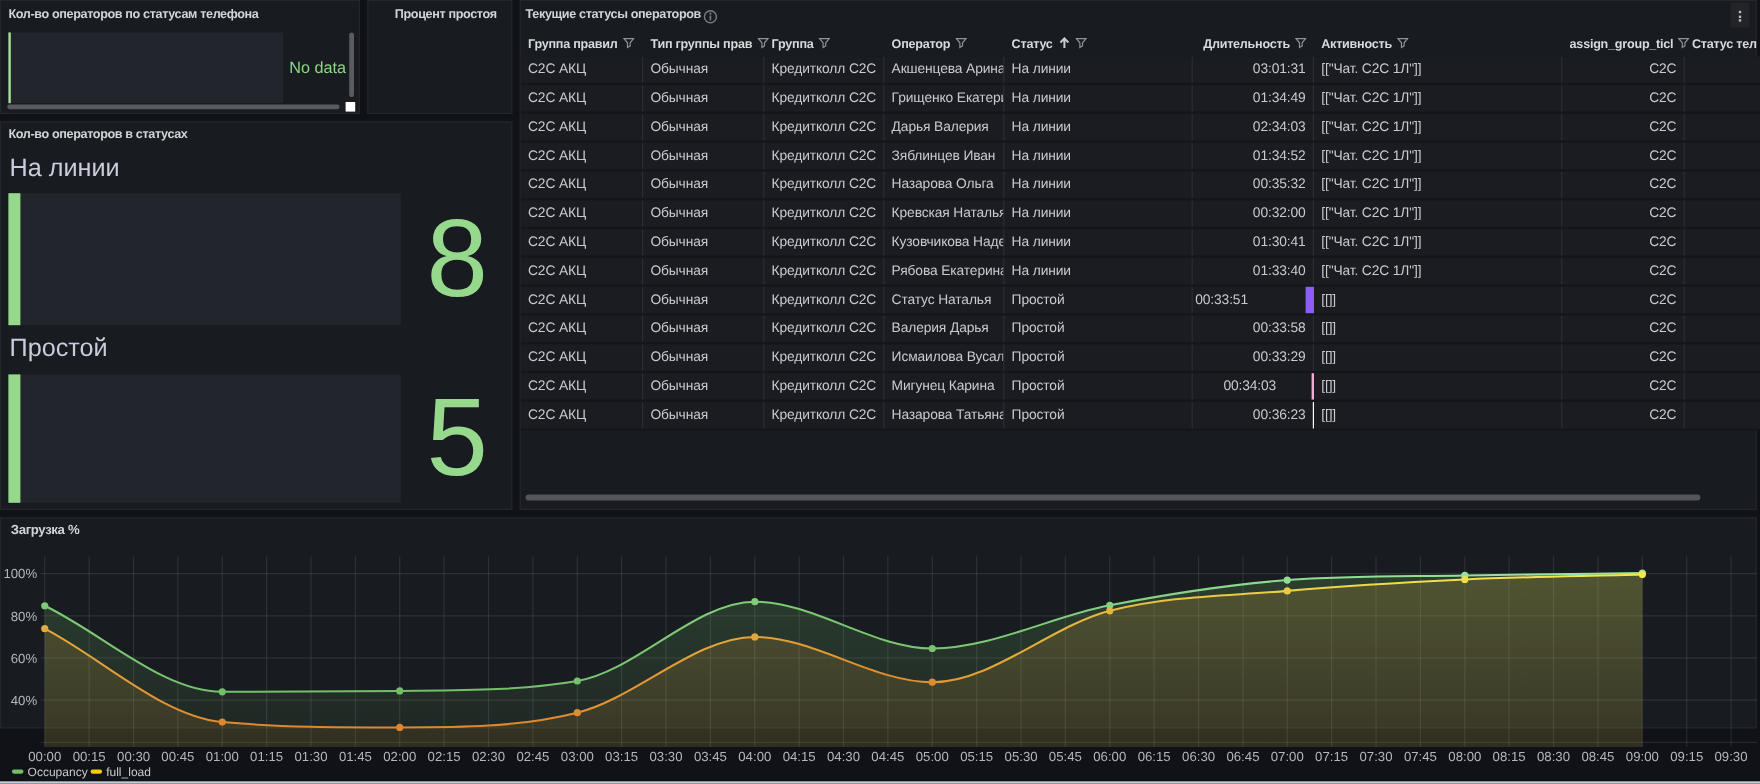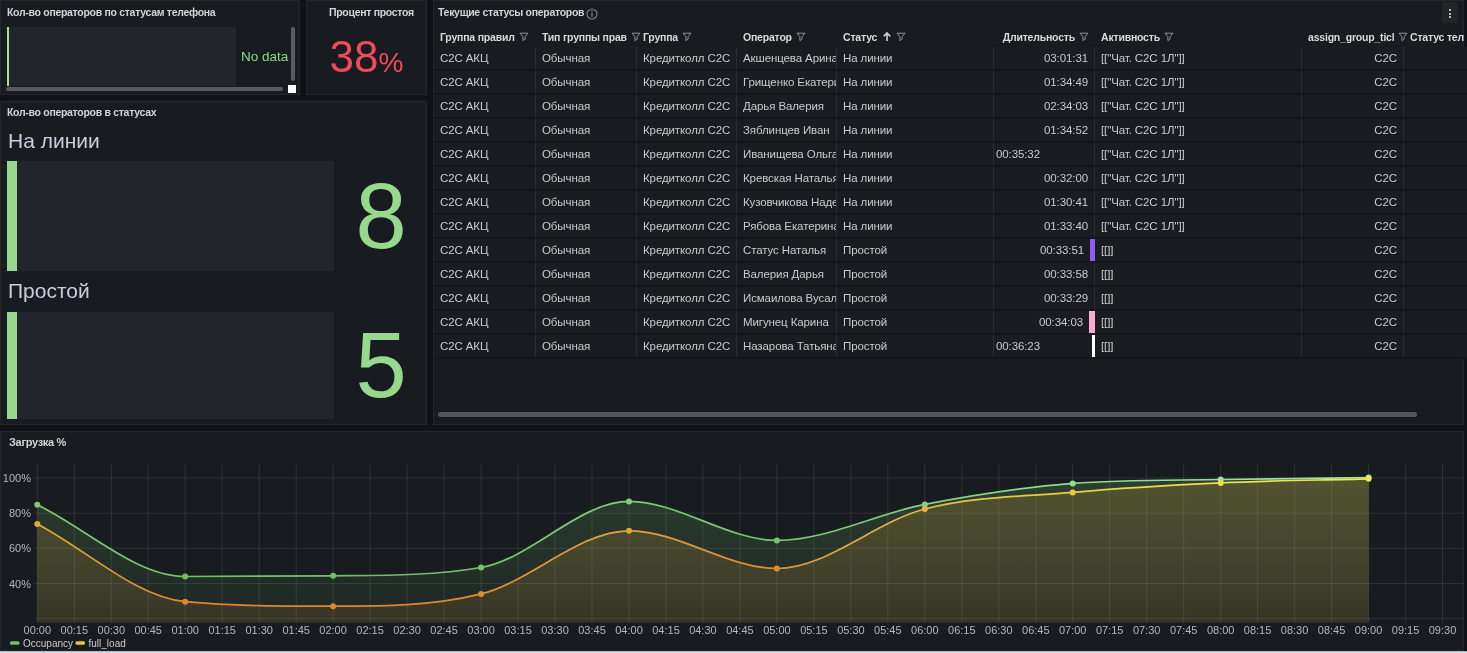--- a/index.html
+++ b/index.html
@@ -16,23 +16,20 @@
   <div style="position:absolute;left:6px;top:26px;width:229px;height:59px;background:#22252b;"></div>
   <div style="position:absolute;left:6px;top:26px;width:2px;height:59px;background:#a7dc9d;"></div>
   <div style="position:absolute;left:240px;top:26px;width:53px;height:59px;line-height:59px;color:#8fd883;font-size:13.5px;">No data</div>
   <div style="position:absolute;left:289.5px;top:26px;width:4px;height:54px;background:#595b60;border-radius:2px;"></div>
   <div style="position:absolute;left:5px;top:86px;width:277px;height:3.5px;background:#595b60;border-radius:2px;"></div>
   <div style="position:absolute;left:287px;top:84px;width:8px;height:8px;background:#ffffff;"></div>
 </div>
 
 <div class="panel" style="left:306px;top:0;width:121px;height:95px;">
   <div class="ptitle" style="position:absolute;left:22px;top:5px;">Процент простоя</div>
-  <div style="position:absolute;left:0;top:31px;width:100%;text-align:center;color:#f2495c;">
-    <span style="font-size:44px;">38</span><span style="font-size:28px;">%</span>
-  </div>
 </div>
 
 <div class="panel" style="left:0;top:101px;width:427px;height:324px;">
   <div class="ptitle" style="position:absolute;left:6px;top:4px;">Кол-во операторов в статусах</div>
   <div style="position:absolute;left:7px;top:27px;color:#ccccdc;font-size:21px;">На линии</div>
   <div style="position:absolute;left:6px;top:59px;width:327px;height:110px;background:#22252b;"></div>
   <div style="position:absolute;left:6px;top:59px;width:10px;height:110px;background:#96d98d;"></div>
   <div style="position:absolute;left:333px;top:59px;width:94px;height:110px;text-align:center;line-height:110px;color:#96d98d;font-size:92px;">8</div>
   <div style="position:absolute;left:7px;top:177px;color:#ccccdc;font-size:21px;">Простой</div>
   <div style="position:absolute;left:6px;top:210px;width:327px;height:107px;background:#22252b;"></div>
@@ -122,23 +119,23 @@
         <div style="width:157px;flex:none;overflow:hidden;padding:0 0 0 6px;border-right:1px solid #2a2d33;height:22px;line-height:22px;">На линии</div>
         <div style="width:101px;flex:none;overflow:hidden;text-align:right;padding:0 6px 0 2px;border-right:1px solid #2a2d33;height:22px;line-height:22px;">01:34:52</div>
         <div style="width:207px;flex:none;overflow:hidden;padding:0 0 0 6px;border-right:1px solid #2a2d33;height:22px;line-height:22px;">[["Чат. С2С 1Л"]]</div>
         <div style="width:102px;flex:none;overflow:hidden;text-align:right;padding:0 6px 0 2px;border-right:1px solid #2a2d33;height:22px;line-height:22px;">C2C</div>
         <div style="width:63px;flex:none;overflow:hidden;padding:0 0 0 6px;height:22px;line-height:22px;"></div>
       </div>
       <div style="display:flex;height:24px;font-size:11.5px;color:#c9cacd;background:#1a1c21;border-bottom:2px solid #141619;white-space:nowrap;letter-spacing:-0.1px;">
         <div style="width:102px;flex:none;overflow:hidden;padding:0 0 0 6px;border-right:1px solid #2a2d33;height:22px;line-height:22px;">С2С АКЦ</div>
         <div style="width:101px;flex:none;overflow:hidden;padding:0 0 0 6px;border-right:1px solid #2a2d33;height:22px;line-height:22px;">Обычная</div>
         <div style="width:100px;flex:none;overflow:hidden;padding:0 0 0 6px;border-right:1px solid #2a2d33;height:22px;line-height:22px;">Кредитколл С2С</div>
-        <div style="width:100px;flex:none;overflow:hidden;padding:0 0 0 6px;border-right:1px solid #2a2d33;height:22px;line-height:22px;">Иванищева Ольга</div>
-        <div style="width:157px;flex:none;overflow:hidden;padding:0 0 0 6px;border-right:1px solid #2a2d33;height:22px;line-height:22px;">На линии</div>
-        <div style="width:101px;flex:none;overflow:hidden;text-align:left;padding:0 6px 0 2px;border-right:1px solid #2a2d33;height:22px;line-height:22px;">00:35:32</div>
+        <div style="width:100px;flex:none;overflow:hidden;padding:0 0 0 6px;border-right:1px solid #2a2d33;height:22px;line-height:22px;">Назарова Ольга</div>
+        <div style="width:157px;flex:none;overflow:hidden;padding:0 0 0 6px;border-right:1px solid #2a2d33;height:22px;line-height:22px;">На линии</div>
+        <div style="width:101px;flex:none;overflow:hidden;text-align:right;padding:0 6px 0 2px;border-right:1px solid #2a2d33;height:22px;line-height:22px;">00:35:32</div>
         <div style="width:207px;flex:none;overflow:hidden;padding:0 0 0 6px;border-right:1px solid #2a2d33;height:22px;line-height:22px;">[["Чат. С2С 1Л"]]</div>
         <div style="width:102px;flex:none;overflow:hidden;text-align:right;padding:0 6px 0 2px;border-right:1px solid #2a2d33;height:22px;line-height:22px;">C2C</div>
         <div style="width:63px;flex:none;overflow:hidden;padding:0 0 0 6px;height:22px;line-height:22px;"></div>
       </div>
       <div style="display:flex;height:24px;font-size:11.5px;color:#c9cacd;background:#1a1c21;border-bottom:2px solid #141619;white-space:nowrap;letter-spacing:-0.1px;">
         <div style="width:102px;flex:none;overflow:hidden;padding:0 0 0 6px;border-right:1px solid #2a2d33;height:22px;line-height:22px;">С2С АКЦ</div>
         <div style="width:101px;flex:none;overflow:hidden;padding:0 0 0 6px;border-right:1px solid #2a2d33;height:22px;line-height:22px;">Обычная</div>
         <div style="width:100px;flex:none;overflow:hidden;padding:0 0 0 6px;border-right:1px solid #2a2d33;height:22px;line-height:22px;">Кредитколл С2С</div>
         <div style="width:100px;flex:none;overflow:hidden;padding:0 0 0 6px;border-right:1px solid #2a2d33;height:22px;line-height:22px;">Кревская Наталья</div>
         <div style="width:157px;flex:none;overflow:hidden;padding:0 0 0 6px;border-right:1px solid #2a2d33;height:22px;line-height:22px;">На линии</div>
@@ -168,21 +165,21 @@
         <div style="width:207px;flex:none;overflow:hidden;padding:0 0 0 6px;border-right:1px solid #2a2d33;height:22px;line-height:22px;">[["Чат. С2С 1Л"]]</div>
         <div style="width:102px;flex:none;overflow:hidden;text-align:right;padding:0 6px 0 2px;border-right:1px solid #2a2d33;height:22px;line-height:22px;">C2C</div>
         <div style="width:63px;flex:none;overflow:hidden;padding:0 0 0 6px;height:22px;line-height:22px;"></div>
       </div>
       <div style="display:flex;height:24px;font-size:11.5px;color:#c9cacd;background:#1a1c21;border-bottom:2px solid #141619;white-space:nowrap;letter-spacing:-0.1px;">
         <div style="width:102px;flex:none;overflow:hidden;padding:0 0 0 6px;border-right:1px solid #2a2d33;height:22px;line-height:22px;">С2С АКЦ</div>
         <div style="width:101px;flex:none;overflow:hidden;padding:0 0 0 6px;border-right:1px solid #2a2d33;height:22px;line-height:22px;">Обычная</div>
         <div style="width:100px;flex:none;overflow:hidden;padding:0 0 0 6px;border-right:1px solid #2a2d33;height:22px;line-height:22px;">Кредитколл С2С</div>
         <div style="width:100px;flex:none;overflow:hidden;padding:0 0 0 6px;border-right:1px solid #2a2d33;height:22px;line-height:22px;">Статус Наталья</div>
         <div style="width:157px;flex:none;overflow:hidden;padding:0 0 0 6px;border-right:1px solid #2a2d33;height:22px;line-height:22px;">Простой</div>
-        <div style="width:101px;flex:none;overflow:hidden;text-align:right;padding:0 6px 0 2px;border-right:5px solid #8b5cf6;height:22px;line-height:22px;">00:33:51</div>
+        <div style="width:101px;flex:none;overflow:hidden;text-align:left;padding:0 6px 0 2px;border-right:7px solid #8b5cf6;height:22px;line-height:22px;">00:33:51</div>
         <div style="width:207px;flex:none;overflow:hidden;padding:0 0 0 6px;border-right:1px solid #2a2d33;height:22px;line-height:22px;">[[]]</div>
         <div style="width:102px;flex:none;overflow:hidden;text-align:right;padding:0 6px 0 2px;border-right:1px solid #2a2d33;height:22px;line-height:22px;">C2C</div>
         <div style="width:63px;flex:none;overflow:hidden;padding:0 0 0 6px;height:22px;line-height:22px;"></div>
       </div>
       <div style="display:flex;height:24px;font-size:11.5px;color:#c9cacd;background:#1a1c21;border-bottom:2px solid #141619;white-space:nowrap;letter-spacing:-0.1px;">
         <div style="width:102px;flex:none;overflow:hidden;padding:0 0 0 6px;border-right:1px solid #2a2d33;height:22px;line-height:22px;">С2С АКЦ</div>
         <div style="width:101px;flex:none;overflow:hidden;padding:0 0 0 6px;border-right:1px solid #2a2d33;height:22px;line-height:22px;">Обычная</div>
         <div style="width:100px;flex:none;overflow:hidden;padding:0 0 0 6px;border-right:1px solid #2a2d33;height:22px;line-height:22px;">Кредитколл С2С</div>
         <div style="width:100px;flex:none;overflow:hidden;padding:0 0 0 6px;border-right:1px solid #2a2d33;height:22px;line-height:22px;">Валерия Дарья</div>
         <div style="width:157px;flex:none;overflow:hidden;padding:0 0 0 6px;border-right:1px solid #2a2d33;height:22px;line-height:22px;">Простой</div>
@@ -201,41 +198,41 @@
         <div style="width:207px;flex:none;overflow:hidden;padding:0 0 0 6px;border-right:1px solid #2a2d33;height:22px;line-height:22px;">[[]]</div>
         <div style="width:102px;flex:none;overflow:hidden;text-align:right;padding:0 6px 0 2px;border-right:1px solid #2a2d33;height:22px;line-height:22px;">C2C</div>
         <div style="width:63px;flex:none;overflow:hidden;padding:0 0 0 6px;height:22px;line-height:22px;"></div>
       </div>
       <div style="display:flex;height:24px;font-size:11.5px;color:#c9cacd;background:#1a1c21;border-bottom:2px solid #141619;white-space:nowrap;letter-spacing:-0.1px;">
         <div style="width:102px;flex:none;overflow:hidden;padding:0 0 0 6px;border-right:1px solid #2a2d33;height:22px;line-height:22px;">С2С АКЦ</div>
         <div style="width:101px;flex:none;overflow:hidden;padding:0 0 0 6px;border-right:1px solid #2a2d33;height:22px;line-height:22px;">Обычная</div>
         <div style="width:100px;flex:none;overflow:hidden;padding:0 0 0 6px;border-right:1px solid #2a2d33;height:22px;line-height:22px;">Кредитколл С2С</div>
         <div style="width:100px;flex:none;overflow:hidden;padding:0 0 0 6px;border-right:1px solid #2a2d33;height:22px;line-height:22px;">Мигунец Карина</div>
         <div style="width:157px;flex:none;overflow:hidden;padding:0 0 0 6px;border-right:1px solid #2a2d33;height:22px;line-height:22px;">Простой</div>
-        <div style="width:101px;flex:none;overflow:hidden;text-align:right;padding:0 6px 0 2px;border-right:6px solid #f9a8d4;height:22px;line-height:22px;">00:34:03</div>
+        <div style="width:101px;flex:none;overflow:hidden;text-align:center;padding:0 6px 0 2px;border-right:2px solid #f9a8d4;height:22px;line-height:22px;">00:34:03</div>
         <div style="width:207px;flex:none;overflow:hidden;padding:0 0 0 6px;border-right:1px solid #2a2d33;height:22px;line-height:22px;">[[]]</div>
         <div style="width:102px;flex:none;overflow:hidden;text-align:right;padding:0 6px 0 2px;border-right:1px solid #2a2d33;height:22px;line-height:22px;">C2C</div>
         <div style="width:63px;flex:none;overflow:hidden;padding:0 0 0 6px;height:22px;line-height:22px;"></div>
       </div>
       <div style="display:flex;height:24px;font-size:11.5px;color:#c9cacd;background:#1a1c21;border-bottom:2px solid #141619;white-space:nowrap;letter-spacing:-0.1px;">
         <div style="width:102px;flex:none;overflow:hidden;padding:0 0 0 6px;border-right:1px solid #2a2d33;height:22px;line-height:22px;">С2С АКЦ</div>
         <div style="width:101px;flex:none;overflow:hidden;padding:0 0 0 6px;border-right:1px solid #2a2d33;height:22px;line-height:22px;">Обычная</div>
         <div style="width:100px;flex:none;overflow:hidden;padding:0 0 0 6px;border-right:1px solid #2a2d33;height:22px;line-height:22px;">Кредитколл С2С</div>
         <div style="width:100px;flex:none;overflow:hidden;padding:0 0 0 6px;border-right:1px solid #2a2d33;height:22px;line-height:22px;">Назарова Татьяна</div>
         <div style="width:157px;flex:none;overflow:hidden;padding:0 0 0 6px;border-right:1px solid #2a2d33;height:22px;line-height:22px;">Простой</div>
-        <div style="width:101px;flex:none;overflow:hidden;padding:0 6px 0 2px;border-right:3px solid #ffffff;height:22px;line-height:22px;">00:36:23</div>
+        <div style="width:101px;flex:none;overflow:hidden;text-align:right;padding:0 6px 0 2px;border-right:1px solid #ffffff;height:22px;line-height:22px;">00:36:23</div>
         <div style="width:207px;flex:none;overflow:hidden;padding:0 0 0 6px;border-right:1px solid #2a2d33;height:22px;line-height:22px;">[[]]</div>
         <div style="width:102px;flex:none;overflow:hidden;text-align:right;padding:0 6px 0 2px;border-right:1px solid #2a2d33;height:22px;line-height:22px;">C2C</div>
         <div style="width:63px;flex:none;overflow:hidden;padding:0 0 0 6px;height:22px;line-height:22px;"></div>
       </div>
     </div>
   <div style="position:absolute;left:4px;top:411px;width:979px;height:5px;background:#55565b;border-radius:3px;"></div>
 </div>
 
-<div class="panel" style="left:0;top:431px;width:1464px;height:220px;">
+<div class="panel" style="left:0;top:431px;width:1464px;height:176px;">
   <div class="ptitle" style="position:absolute;left:8px;top:4px;font-size:11px;">Загрузка %</div>
   <div id="chart" style="position:absolute;left:0;top:0;width:1465px;height:220px;"><svg width="1465" height="220" viewBox="0 0 1465 220">
         <defs>
           <linearGradient id="lg" x1="0" y1="0" x2="1" y2="0">
             <stop offset="0" stop-color="#7fca76"></stop>
             <stop offset="0.1" stop-color="#74bf6a"></stop>
             <stop offset="0.3" stop-color="#73bf69"></stop>
             <stop offset="0.43" stop-color="#80cc79"></stop>
             <stop offset="0.53" stop-color="#77c46e"></stop>
             <stop offset="0.66" stop-color="#82ce80"></stop>

